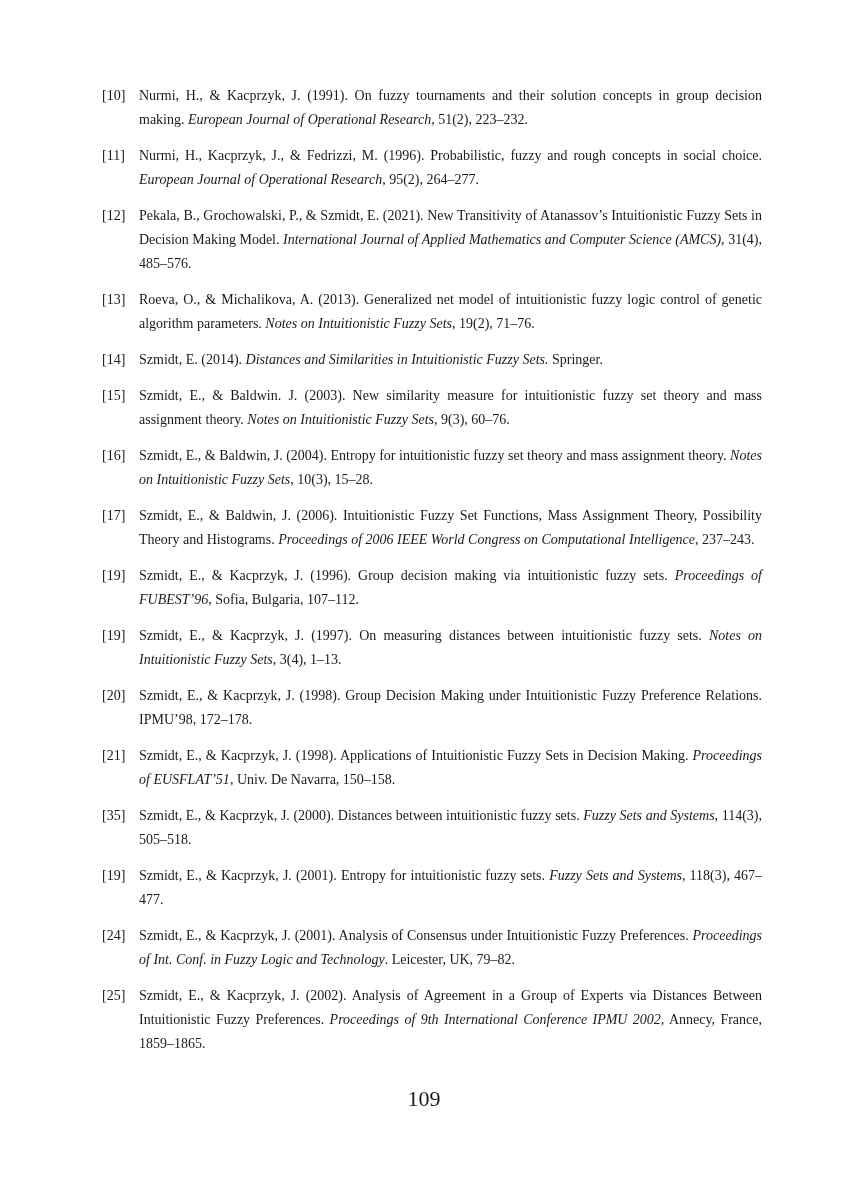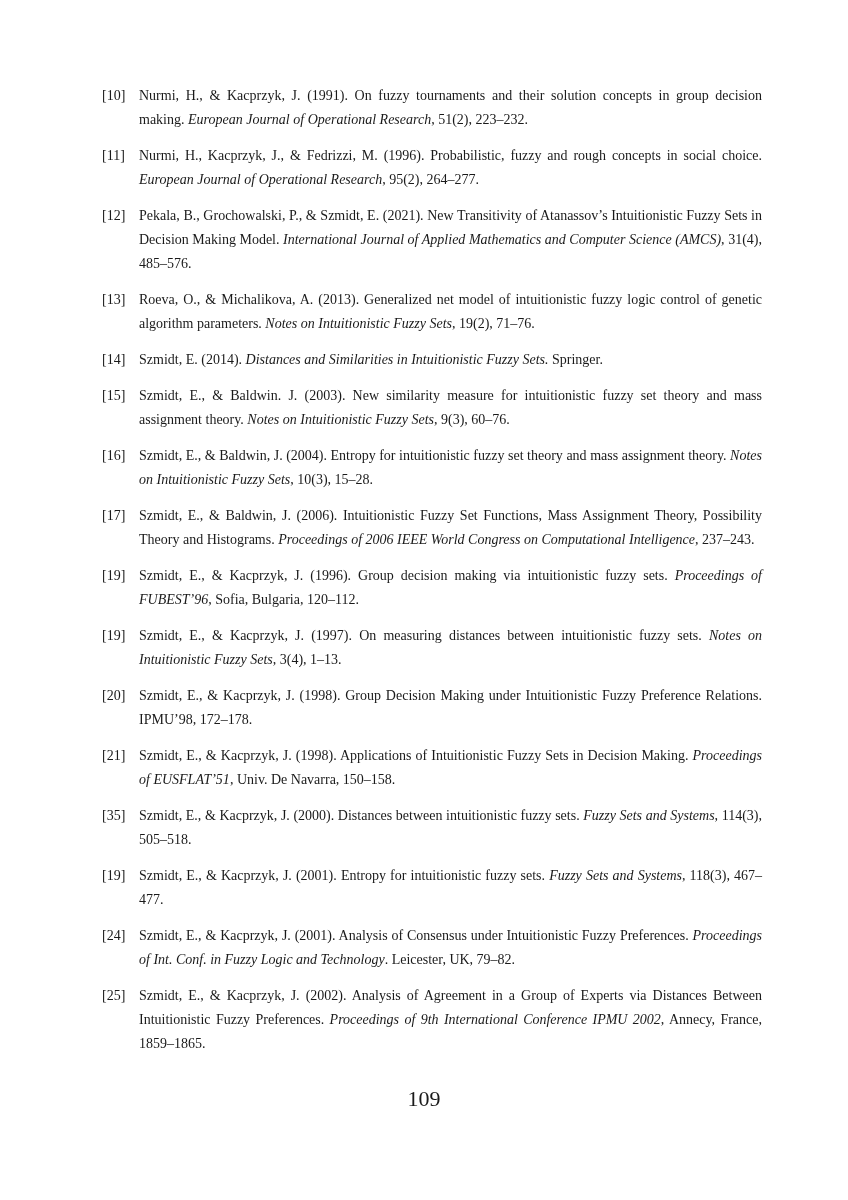--- a/index.html
+++ b/index.html
@@ -31,21 +31,21 @@
 <div class="page">
   <ol class="refs" id="refs">
       <li class="ref"><span class="ref-num">[10]</span><span class="ref-text"><span>Nurmi, H., &amp; Kacprzyk, J. (1991). On fuzzy tournaments and their solution concepts in group decision making. </span><i>European Journal of Operational Research</i><span>, 51(2), 223–232.</span></span></li>
       <li class="ref"><span class="ref-num">[11]</span><span class="ref-text"><span>Nurmi, H., Kacprzyk, J., &amp; Fedrizzi, M. (1996). Probabilistic, fuzzy and rough concepts in social choice. </span><i>European Journal of Operational Research</i><span>, 95(2), 264–277.</span></span></li>
       <li class="ref"><span class="ref-num">[12]</span><span class="ref-text"><span>Pekala, B., Grochowalski, P., &amp; Szmidt, E. (2021). New Transitivity of Atanassov’s Intuitionistic Fuzzy Sets in Decision Making Model. </span><i>International Journal of Applied Mathematics and Computer Science (AMCS)</i><span>, 31(4), 485–576.</span></span></li>
       <li class="ref"><span class="ref-num">[13]</span><span class="ref-text"><span>Roeva, O., &amp; Michalikova, A. (2013). Generalized net model of intuitionistic fuzzy logic control of genetic algorithm parameters. </span><i>Notes on Intuitionistic Fuzzy Sets</i><span>, 19(2), 71–76.</span></span></li>
       <li class="ref"><span class="ref-num">[14]</span><span class="ref-text"><span>Szmidt, E. (2014). </span><i>Distances and Similarities in Intuitionistic Fuzzy Sets.</i><span> Springer.</span></span></li>
       <li class="ref"><span class="ref-num">[15]</span><span class="ref-text"><span>Szmidt, E., &amp; Baldwin. J. (2003). New similarity measure for intuitionistic fuzzy set theory and mass assignment theory. </span><i>Notes on Intuitionistic Fuzzy Sets</i><span>, 9(3), 60–76.</span></span></li>
       <li class="ref"><span class="ref-num">[16]</span><span class="ref-text"><span>Szmidt, E., &amp; Baldwin, J. (2004). Entropy for intuitionistic fuzzy set theory and mass assignment theory. </span><i>Notes on Intuitionistic Fuzzy Sets</i><span>, 10(3), 15–28.</span></span></li>
       <li class="ref"><span class="ref-num">[17]</span><span class="ref-text"><span>Szmidt, E., &amp; Baldwin, J. (2006). Intuitionistic Fuzzy Set Functions, Mass Assignment Theory, Possibility Theory and Histograms. </span><i>Proceedings of 2006 IEEE World Congress on Computational Intelligence</i><span>, 237–243.</span></span></li>
-      <li class="ref"><span class="ref-num">[19]</span><span class="ref-text"><span>Szmidt, E., &amp; Kacprzyk, J. (1996). Group decision making via intuitionistic fuzzy sets. </span><i>Proceedings of FUBEST’96</i><span>, Sofia, Bulgaria, 120–112.</span></span></li>
+      <li class="ref"><span class="ref-num">[19]</span><span class="ref-text"><span>Szmidt, E., &amp; Kacprzyk, J. (1996). Group decision making via intuitionistic fuzzy sets. </span><i>Proceedings of FUBEST’96</i><span>, Sofia, Bulgaria, 107–112.</span></span></li>
       <li class="ref"><span class="ref-num">[19]</span><span class="ref-text"><span>Szmidt, E., &amp; Kacprzyk, J. (1997). On measuring distances between intuitionistic fuzzy sets. </span><i>Notes on Intuitionistic Fuzzy Sets</i><span>, 3(4), 1–13.</span></span></li>
       <li class="ref"><span class="ref-num">[20]</span><span class="ref-text"><span>Szmidt, E., &amp; Kacprzyk, J. (1998). Group Decision Making under Intuitionistic Fuzzy Preference Relations. IPMU’98, 172–178.</span></span></li>
       <li class="ref"><span class="ref-num">[21]</span><span class="ref-text"><span>Szmidt, E., &amp; Kacprzyk, J. (1998). Applications of Intuitionistic Fuzzy Sets in Decision Making. </span><i>Proceedings of EUSFLAT’51</i><span>, Univ. De Navarra, 150–158.</span></span></li>
       <li class="ref"><span class="ref-num">[35]</span><span class="ref-text"><span>Szmidt, E., &amp; Kacprzyk, J. (2000). Distances between intuitionistic fuzzy sets. </span><i>Fuzzy Sets and Systems</i><span>, 114(3), 505–518.</span></span></li>
       <li class="ref"><span class="ref-num">[19]</span><span class="ref-text"><span>Szmidt, E., &amp; Kacprzyk, J. (2001). Entropy for intuitionistic fuzzy sets. </span><i>Fuzzy Sets and Systems</i><span>, 118(3), 467–477.</span></span></li>
       <li class="ref"><span class="ref-num">[24]</span><span class="ref-text"><span>Szmidt, E., &amp; Kacprzyk, J. (2001). Analysis of Consensus under Intuitionistic Fuzzy Preferences. </span><i>Proceedings of Int. Conf. in Fuzzy Logic and Technology</i><span>. Leicester, UK, 79–82.</span></span></li>
       <li class="ref"><span class="ref-num">[25]</span><span class="ref-text"><span>Szmidt, E., &amp; Kacprzyk, J. (2002). Analysis of Agreement in a Group of Experts via Distances Between Intuitionistic Fuzzy Preferences. </span><i>Proceedings of 9th International Conference IPMU 2002</i><span>, Annecy, France, 1859–1865.</span></span></li>
     </ol>
   <div class="page-number">109</div>
 </div>

